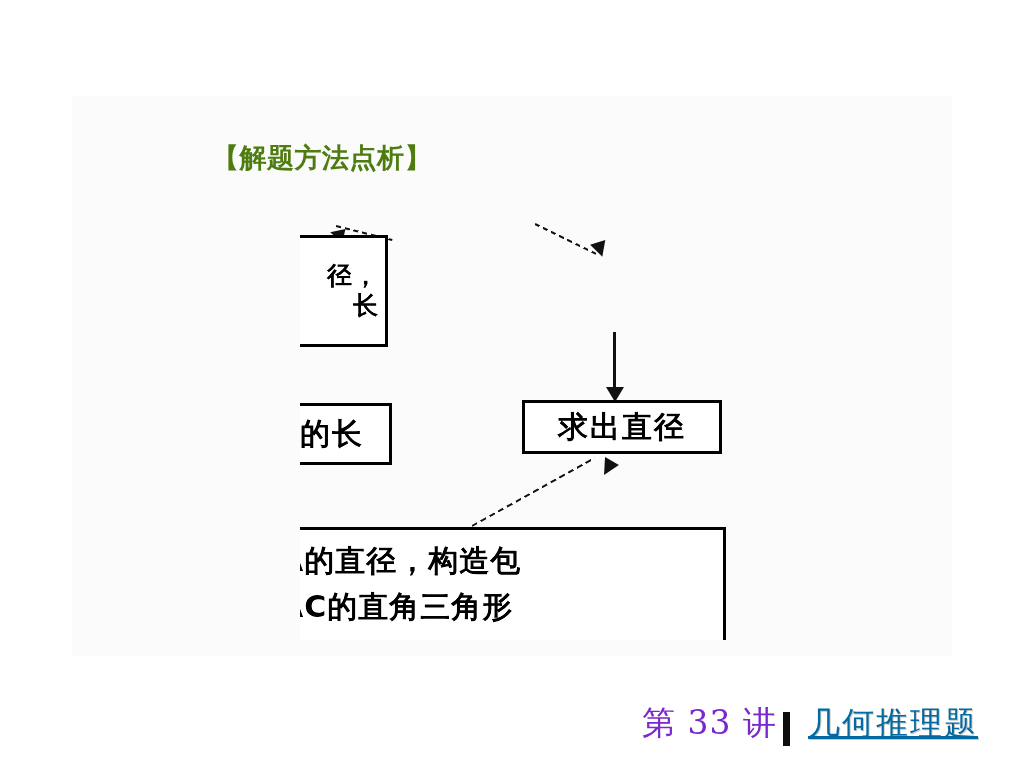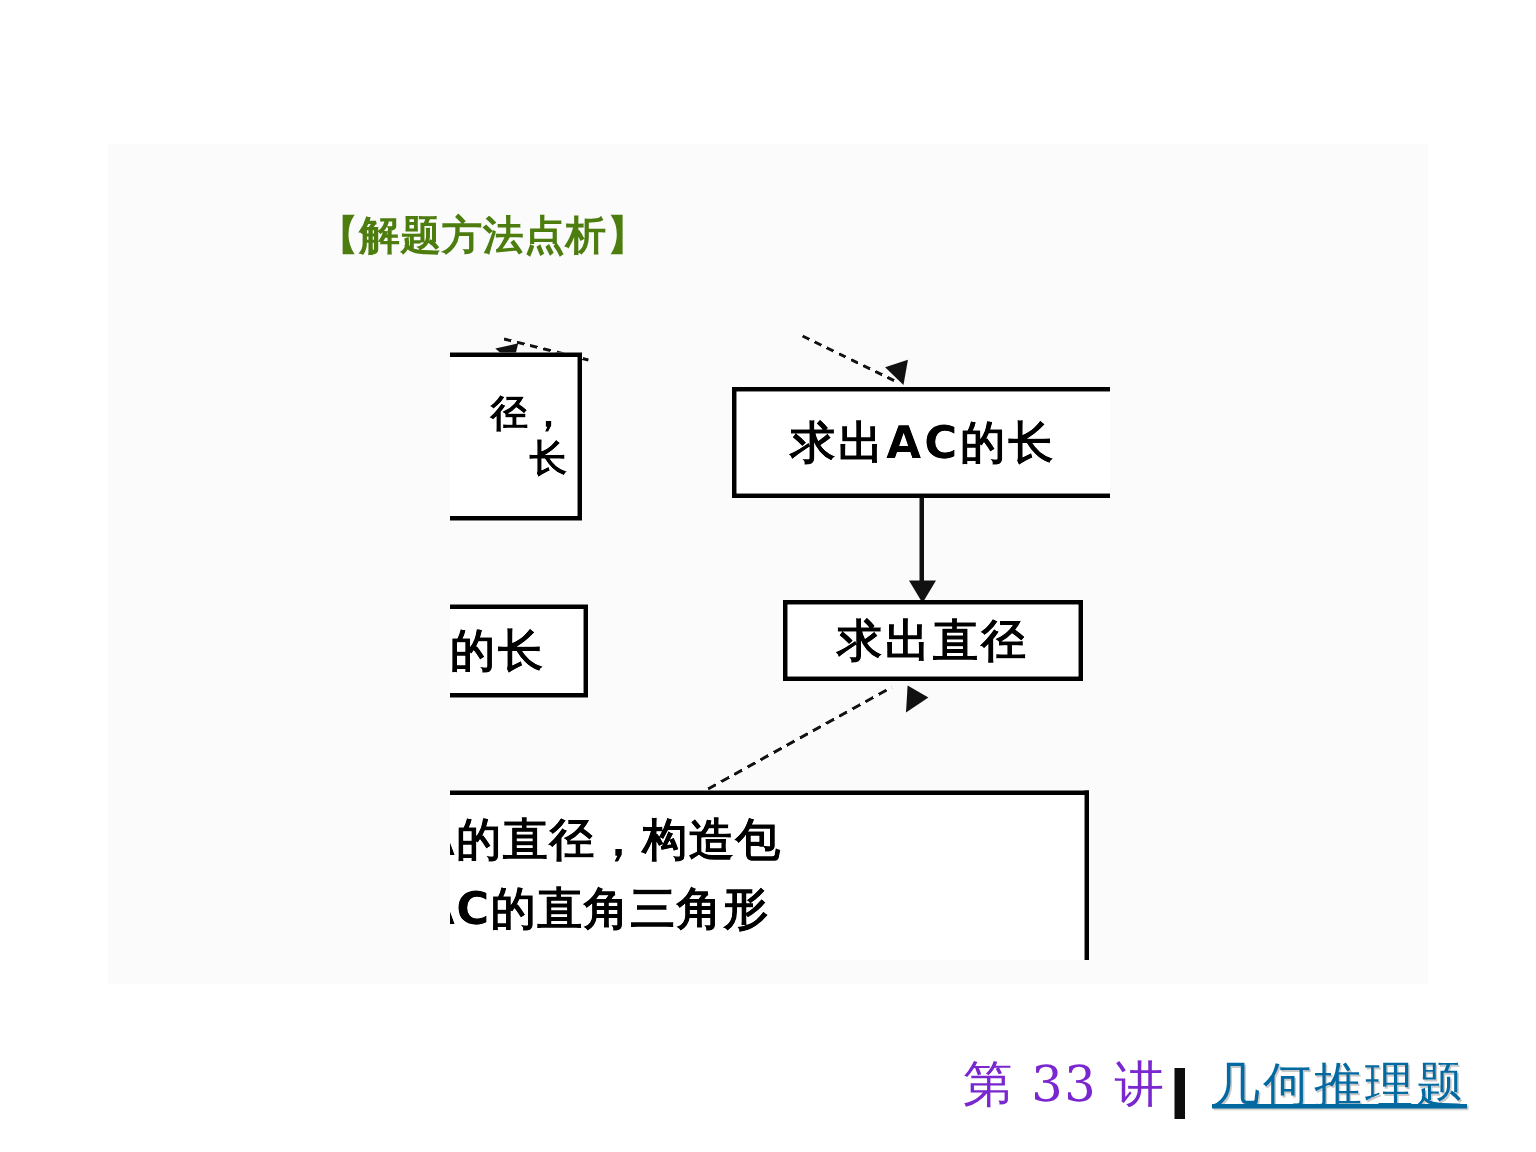--- a/index.html
+++ b/index.html
@@ -281,21 +281,20 @@
     <div class="arrow-tl"></div>
 
     <div class="fc-box box-tl">
       <span>径，</span>
       <span>长</span>
     </div>
 
     <div class="connector conn-diag-tr"></div>
     <div class="arrow-tr"></div>
 
-    <div class="fc-box box-tr">求出AC的长</div>
 
     <div class="connector conn-vert"></div>
     <div class="arrow-down"></div>
 
     <div class="fc-box box-ml">的长</div>
 
     <div class="fc-box box-mr">求出直径</div>
 
     <div class="connector conn-diag-b"></div>
     <div class="arrow-b"></div>

